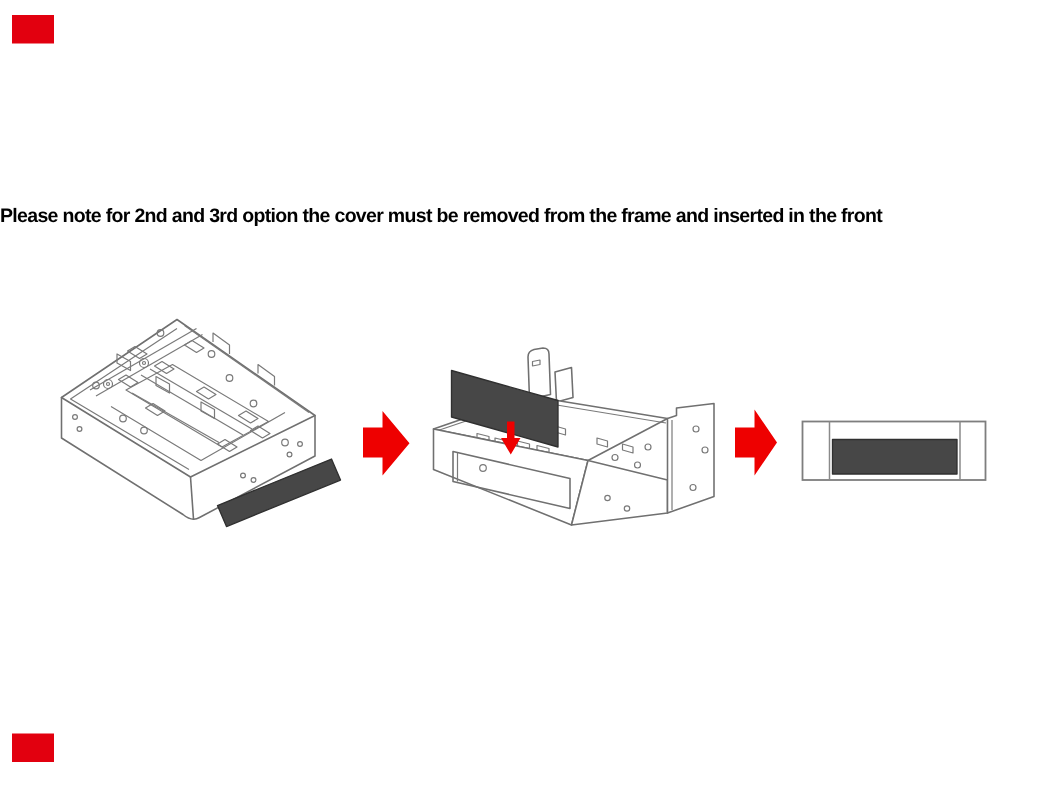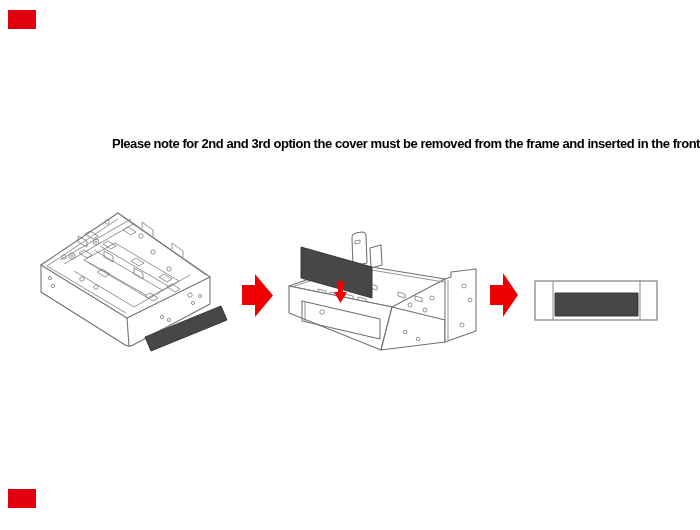--- a/index.html
+++ b/index.html
@@ -1,18 +1,18 @@
 <!DOCTYPE html>
 <html><head>
 <meta charset="utf-8">
 <style>
   html,body{margin:0;padding:0;background:#fff;}
   .stage{position:relative;width:700px;height:530px;background:#ffffff;overflow:hidden;
          font-family:"Liberation Sans", sans-serif;}
-  .note{position:absolute;left:0;top:136px;width:700px;text-align:right;
+  .note{position:absolute;left:0;top:136px;width:700px;text-align:left;
         font-size:13px;font-weight:bold;color:#000;letter-spacing:-0.45px;white-space:nowrap;}
   .brand{position:absolute;left:8px;width:28px;height:19px;background:#e2000f;}
   .brand.top{top:10px;}
   .brand.bottom{top:489px;}
   .fig{position:absolute;}
   
   .ln{stroke:#707070;fill:none;stroke-width:1.05;stroke-linejoin:round;stroke-linecap:round;}
   .lnthin{stroke:#7a7a7a;fill:none;stroke-width:0.8;stroke-linejoin:round;}
   .face{stroke:#707070;fill:#ffffff;stroke-width:1.05;stroke-linejoin:round;}
   .cover{stroke:#303030;stroke-width:0.9;stroke-linejoin:round;}

